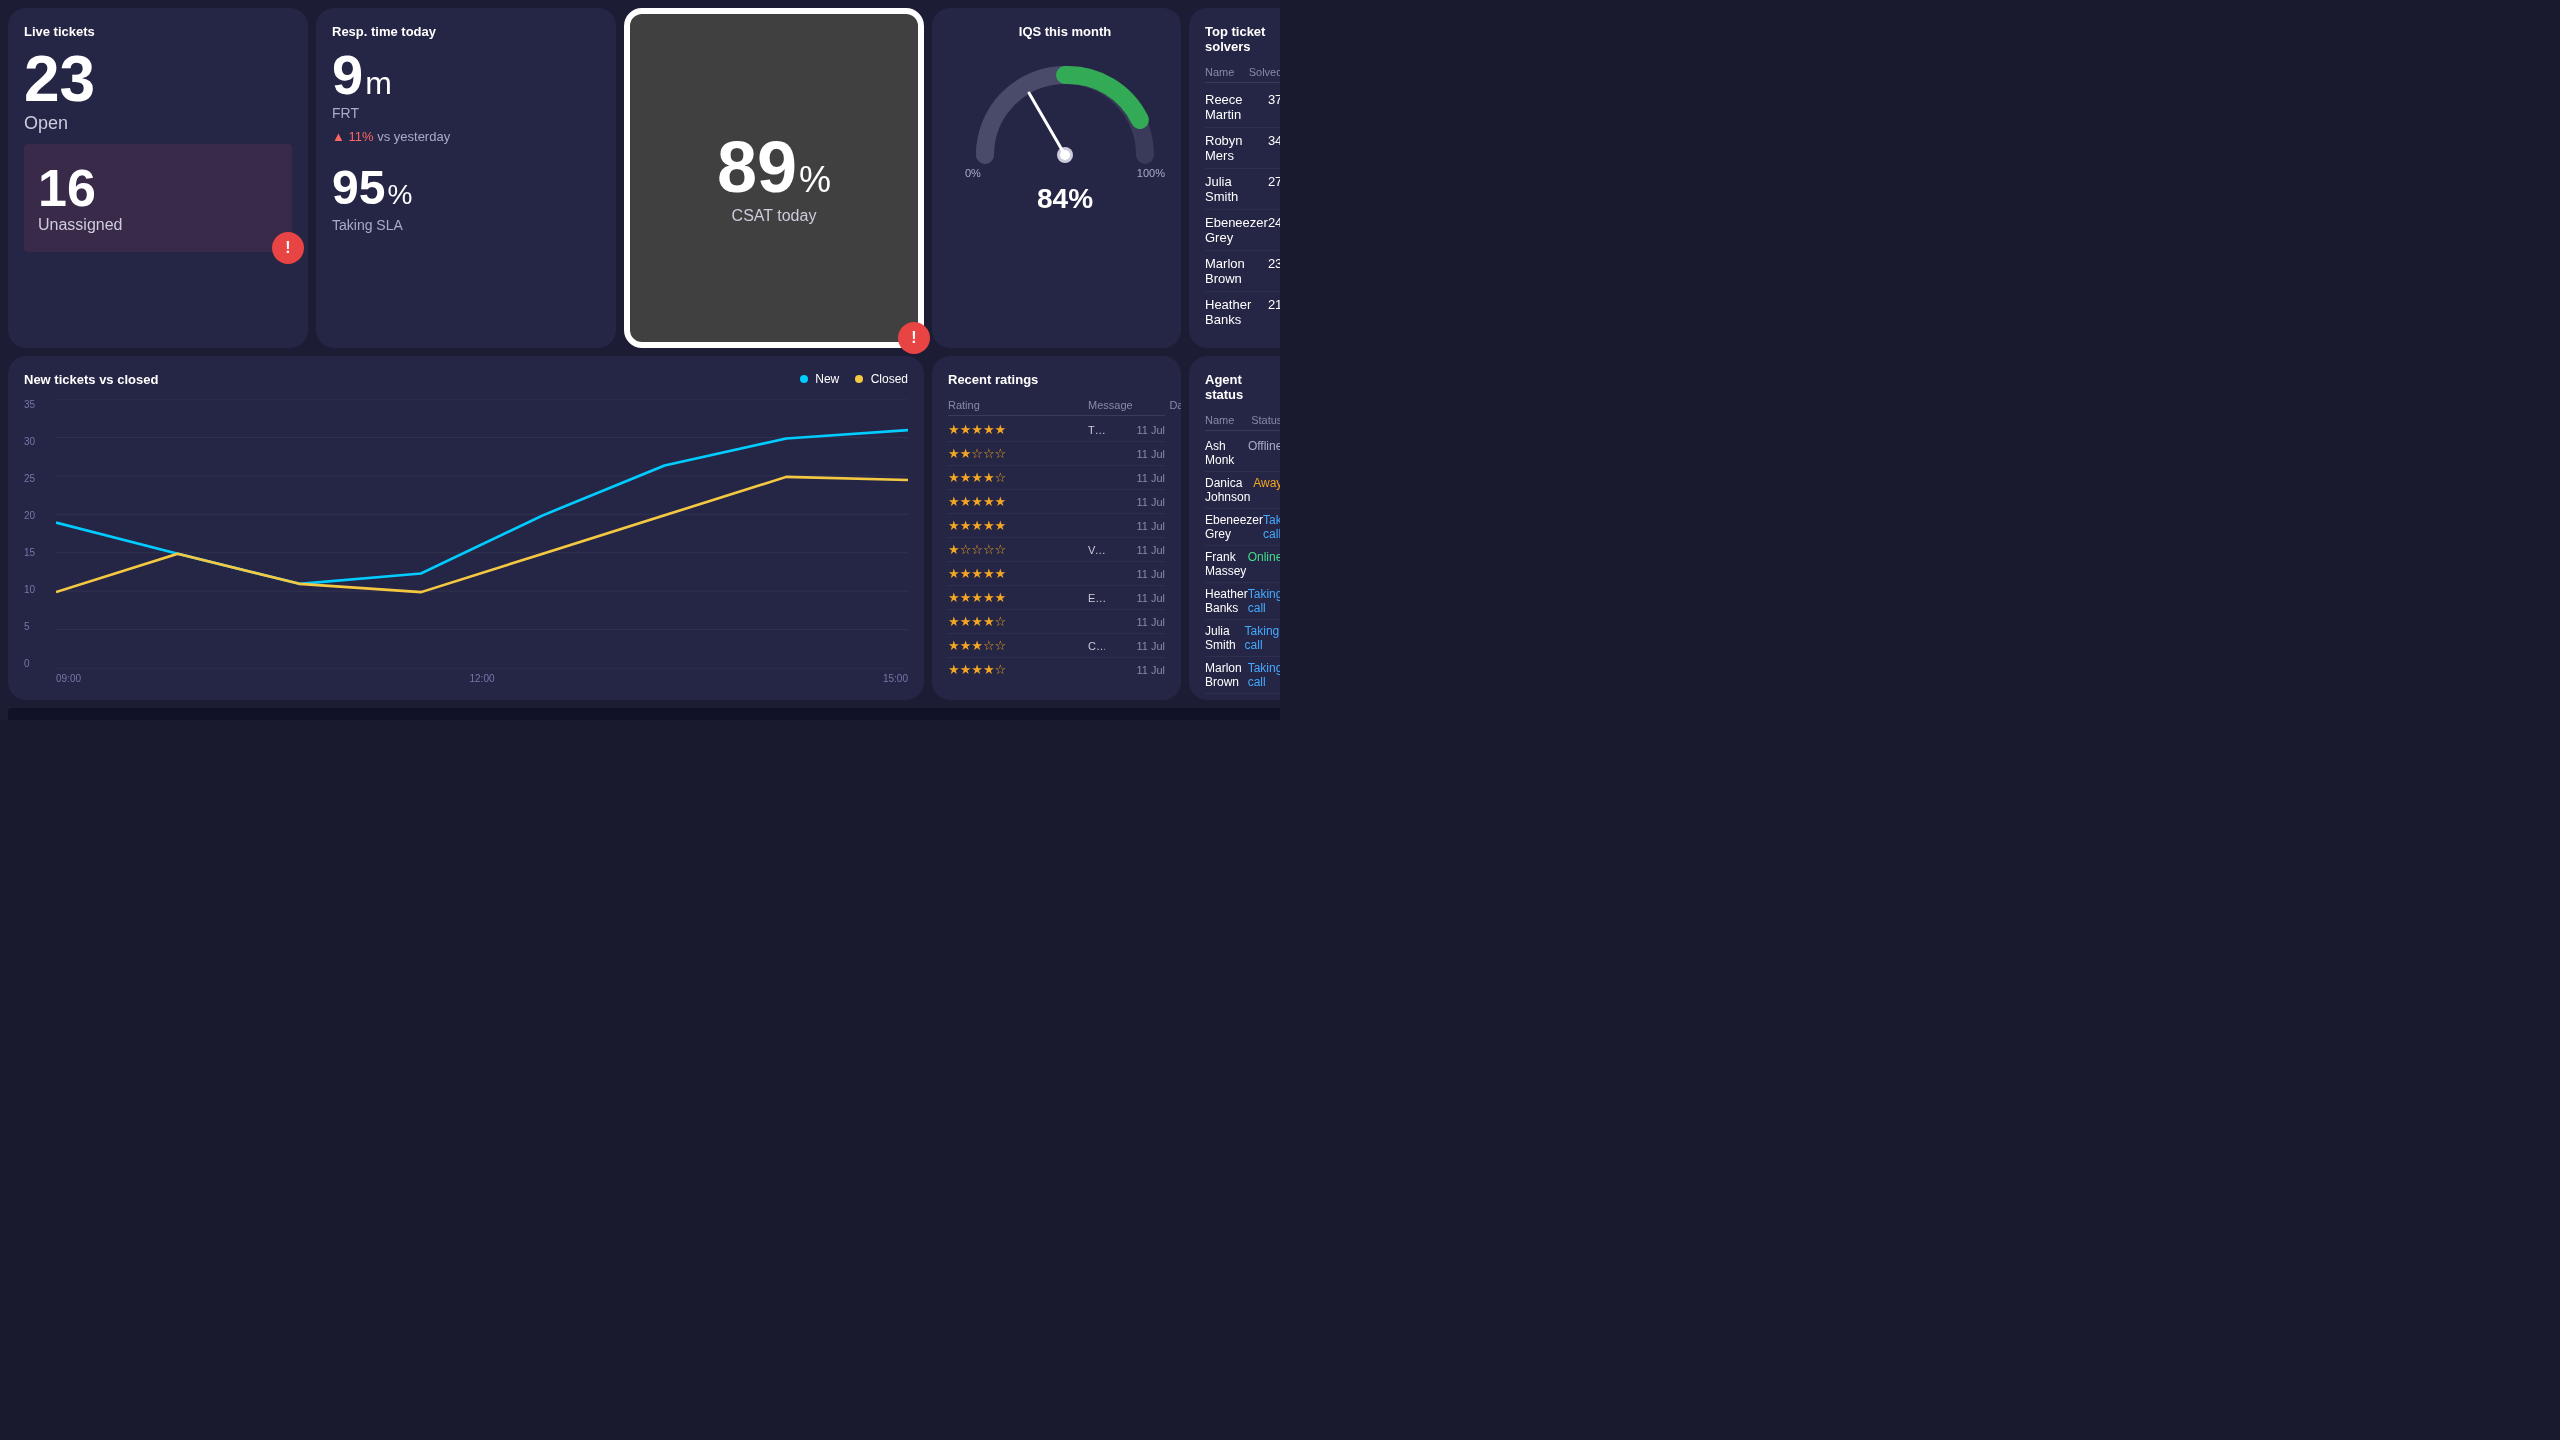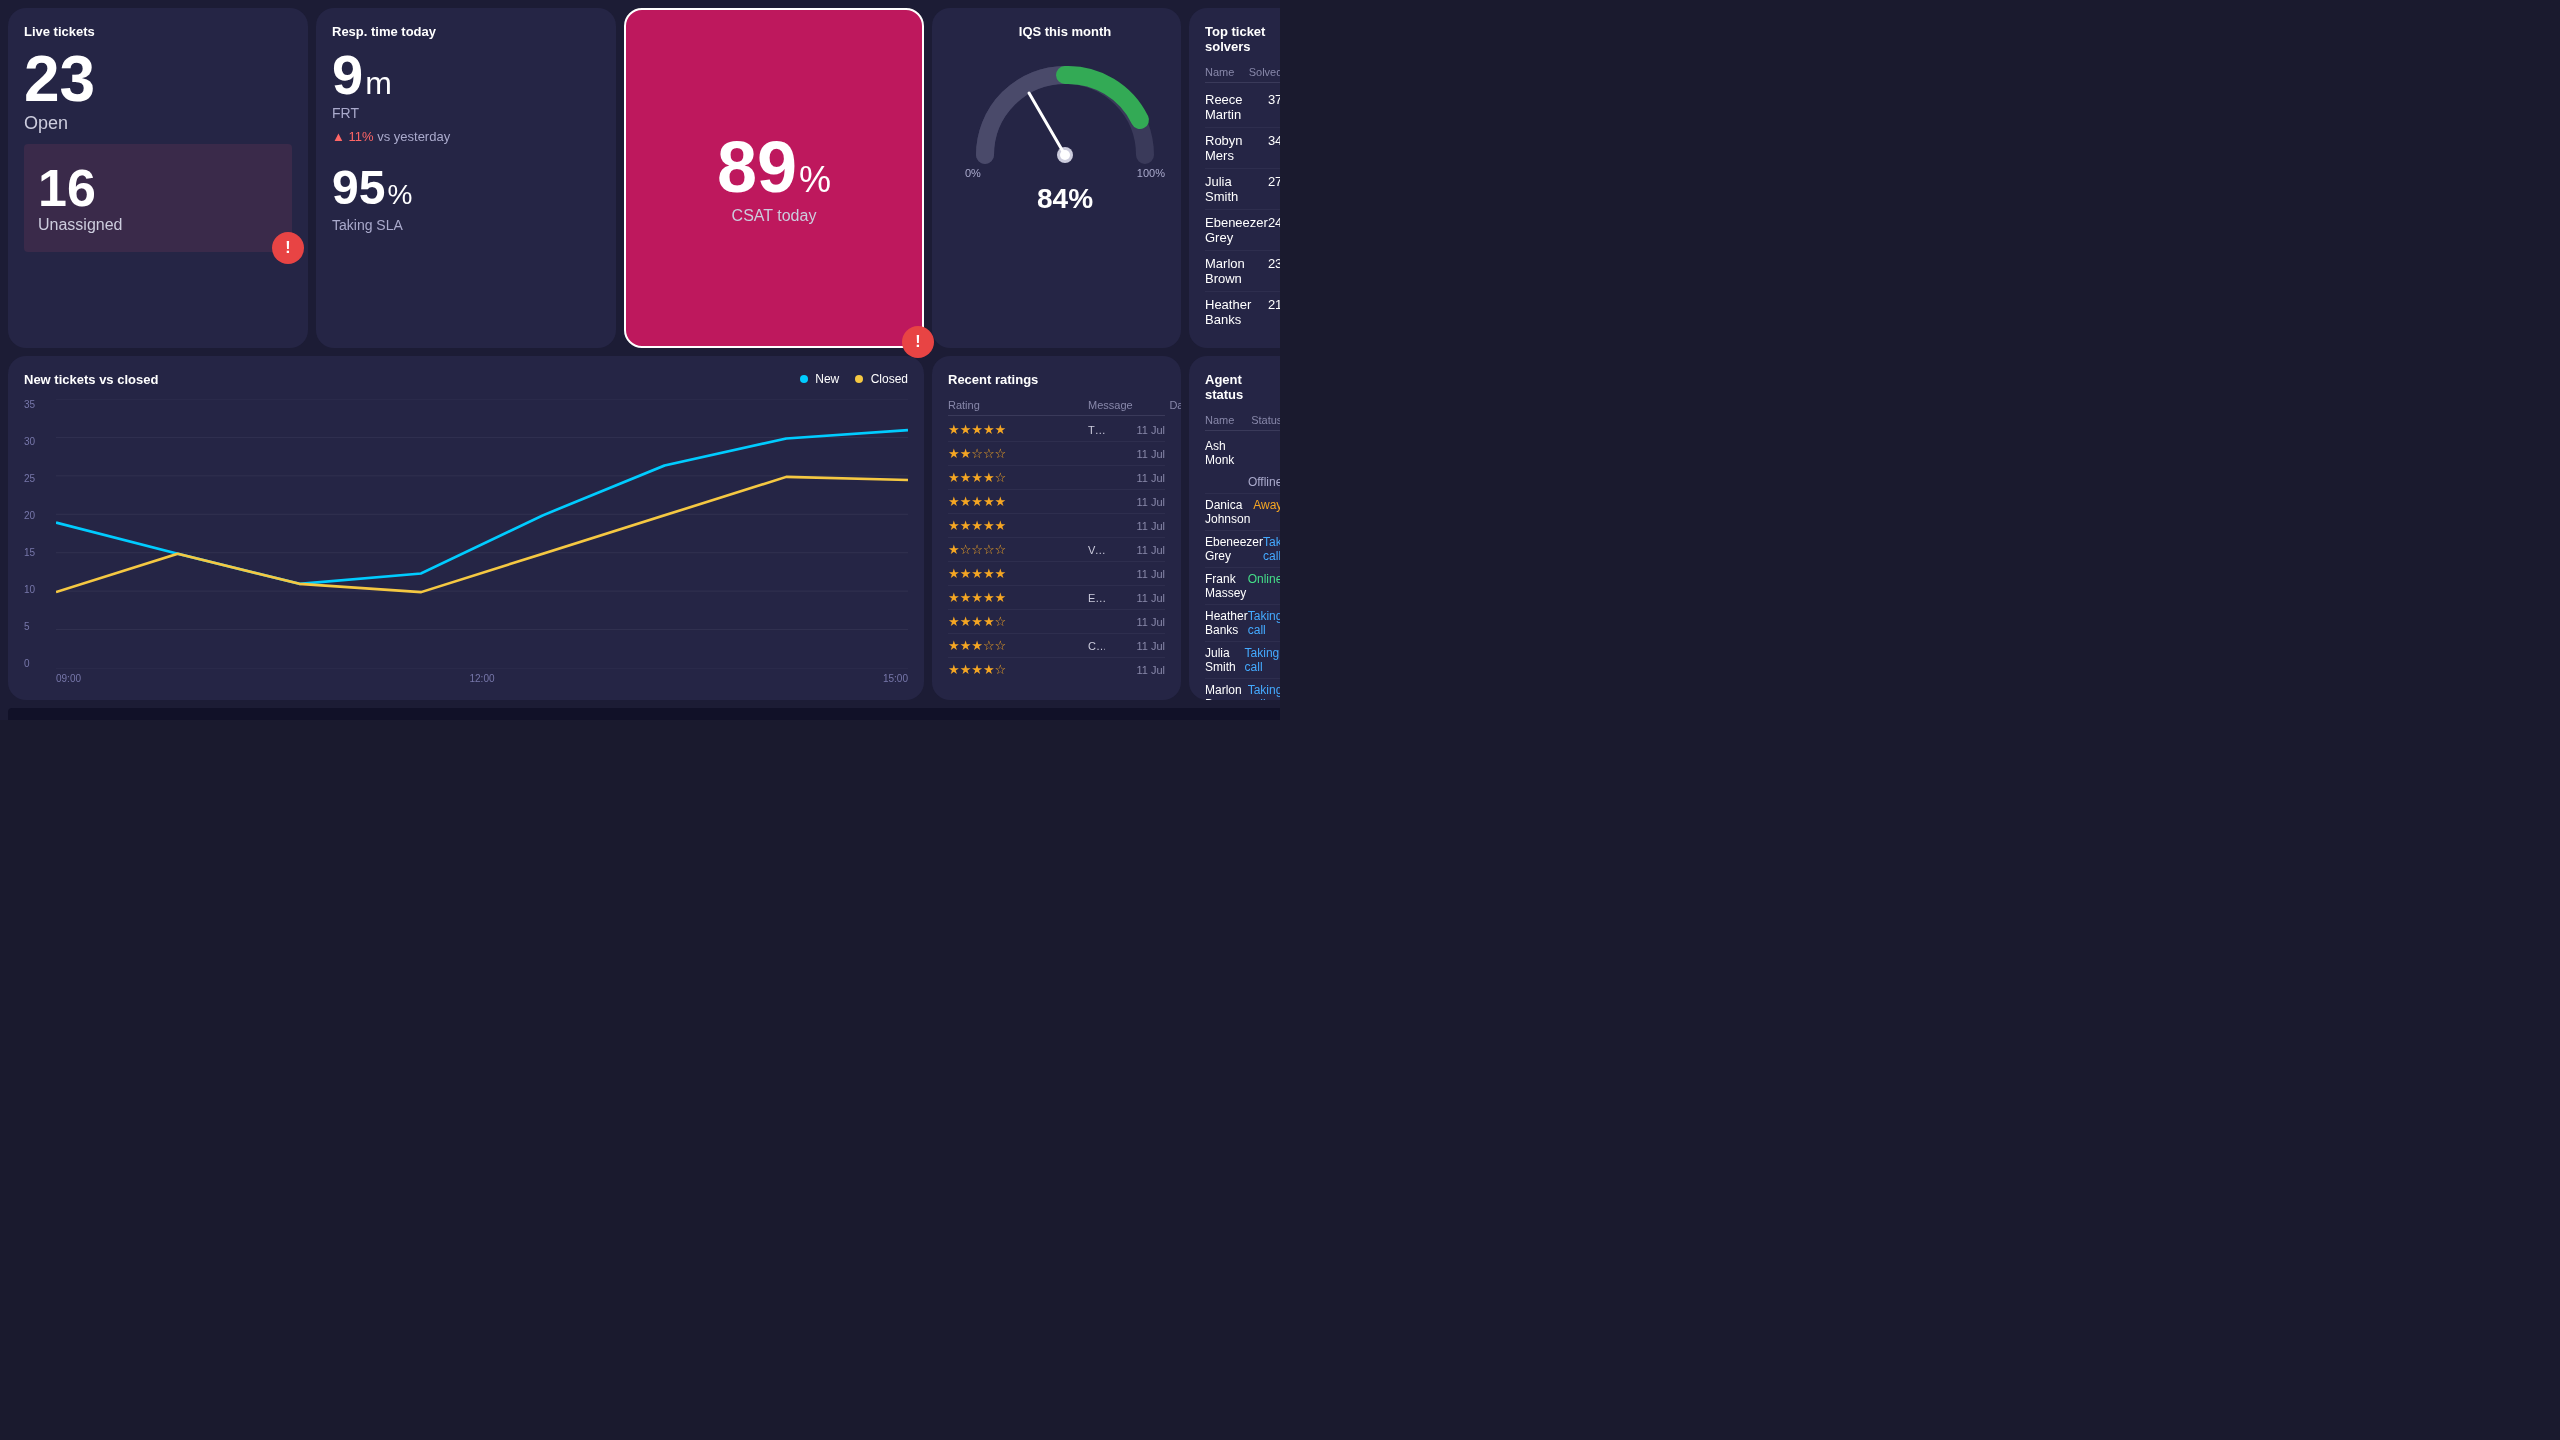--- a/index.html
+++ b/index.html
@@ -113,22 +113,22 @@
     }
     .resp-sla-label {
       font-size: 14px;
       color: #aaaacc;
     }
 
     
     .csat-card {
       grid-column: 3;
       grid-row: 1;
-      background: #be185d;
-      border: 2px solid #ffffff;
+      background: #404040;
+      border: 6px solid #ffffff;
       display: flex;
       flex-direction: column;
       align-items: center;
       justify-content: center;
       text-align: center;
     }
     .csat-big {
       font-size: 72px;
       font-weight: 700;
       line-height: 1;
@@ -285,21 +285,21 @@
       margin-bottom: 4px;
     }
     .agent-row {
       display: flex;
       justify-content: space-between;
       padding: 4px 0;
       font-size: 12px;
       border-bottom: 1px solid #2e2e4e;
     }
     .agent-row:last-child { border-bottom: none; }
-    .status-offline { color: #aaaacc; margin-top: 36px; }
+    .status-offline { color: #aaaacc; }
     .status-away { color: #f5a623; }
     .status-online { color: #44dd88; }
     .status-call { color: #44aaff; }
 
     
     .footer {
       grid-column: 1 / 6;
       grid-row: 3;
       background: #111128;
       display: flex;

